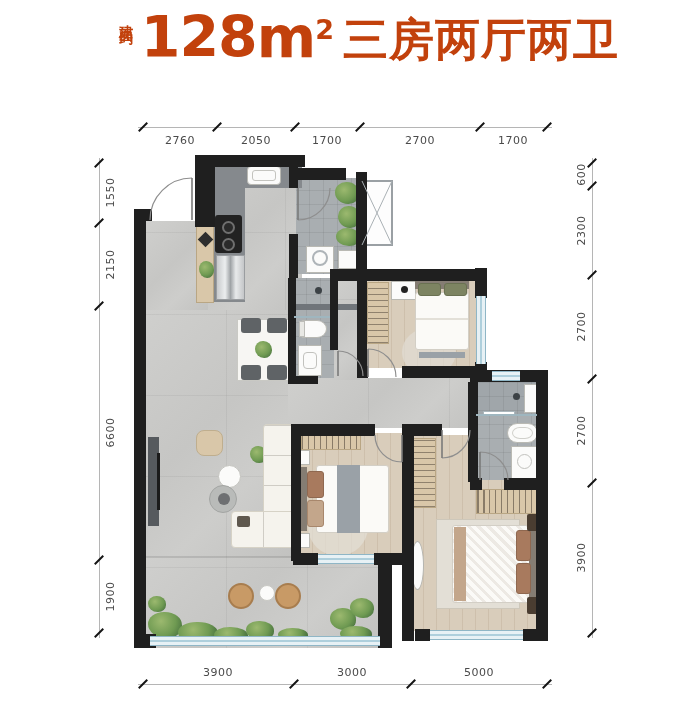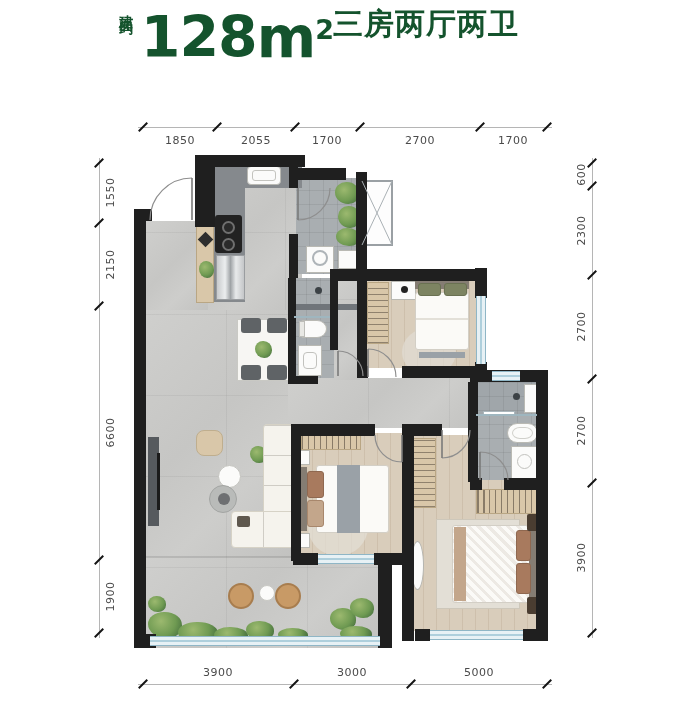--- a/index.html
+++ b/index.html
@@ -1,25 +1,25 @@
 <!DOCTYPE html>
 <html><head>
 <meta charset="utf-8">
 <style>
   html,body{margin:0;padding:0;background:#fff;}
   .stage{position:relative;width:700px;height:715px;background:#ffffff;overflow:hidden;
          font-family:"DejaVu Sans","Liberation Sans",sans-serif;}
   .stage i{display:block;position:absolute;font-style:normal;box-sizing:border-box;}
 
   
-  .titlebar{position:absolute;left:118px;top:4px;display:flex;align-items:flex-start;color:#14532d;}
+  .titlebar{position:absolute;left:118px;top:4px;display:flex;align-items:flex-end;color:#c2410c;}
   .tprefix{writing-mode:vertical-rl;font-size:14px;font-weight:bold;letter-spacing:3px;line-height:1.2;height:56px;margin-right:6px;}
   .tarea{font-size:57px;font-weight:800;letter-spacing:-1px;}
   .tarea sup{font-size:27px;font-weight:800;vertical-align:18px;}
-  .trooms{font-size:30px;font-weight:800;margin-left:0;letter-spacing:1px;white-space:nowrap;}
+  .trooms{font-size:45px;font-weight:800;margin-left:10px;letter-spacing:1px;white-space:nowrap;}
 
   
   .wall{background:#1f1f1f;}
   .fgray{background:#c9c9c7;
     background-image:
       repeating-linear-gradient(0deg, transparent 0 80px, rgba(80,80,80,.08) 80px 81px),
       repeating-linear-gradient(90deg, transparent 0 80px, rgba(80,80,80,.08) 80px 81px),
       linear-gradient(135deg,#cfcfcd 0%,#c6c6c4 45%,#cdcdcb 70%,#c2c2c0 100%);}
   .fwood{background:#d9cdbb;
     background-image:repeating-linear-gradient(90deg, rgba(130,100,70,.13) 0 1px, transparent 1px 13px);}
@@ -265,22 +265,22 @@
   <i class="tick" style="left:93px;top:559px"></i>
   <i class="tick" style="left:93px;top:632px"></i>
 
   <i class="tick" style="left:586px;top:162px"></i>
   <i class="tick" style="left:586px;top:185px"></i>
   <i class="tick" style="left:586px;top:274px"></i>
   <i class="tick" style="left:586px;top:378px"></i>
   <i class="tick" style="left:586px;top:482px"></i>
   <i class="tick" style="left:586px;top:632px"></i>
 
-  <span class="dlabel" style="left:150px;top:134px">1850</span>
-  <span class="dlabel" style="left:226px;top:134px">2055</span>
+  <span class="dlabel" style="left:150px;top:134px">2760</span>
+  <span class="dlabel" style="left:226px;top:134px">2050</span>
   <span class="dlabel" style="left:297px;top:134px">1700</span>
   <span class="dlabel" style="left:390px;top:134px">2700</span>
   <span class="dlabel" style="left:483px;top:134px">1700</span>
 
   <span class="dlabel" style="left:188px;top:666px">3900</span>
   <span class="dlabel" style="left:322px;top:666px">3000</span>
   <span class="dlabel" style="left:449px;top:666px">5000</span>
 
   <span class="dlabel v" style="left:80px;top:186px">1550</span>
   <span class="dlabel v" style="left:80px;top:258px">2150</span>

